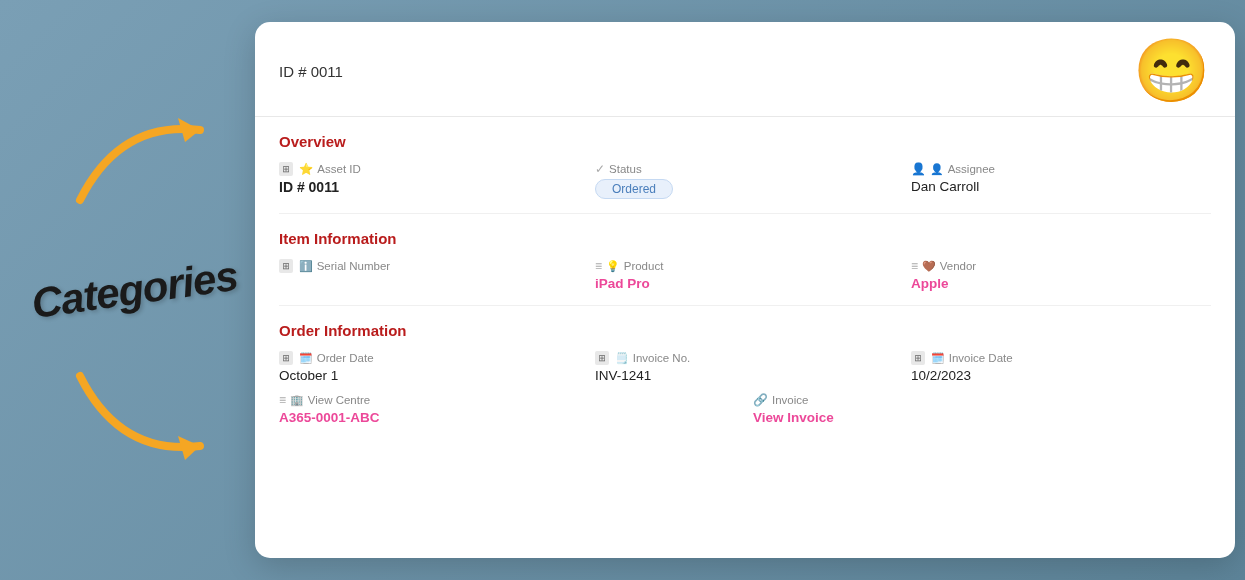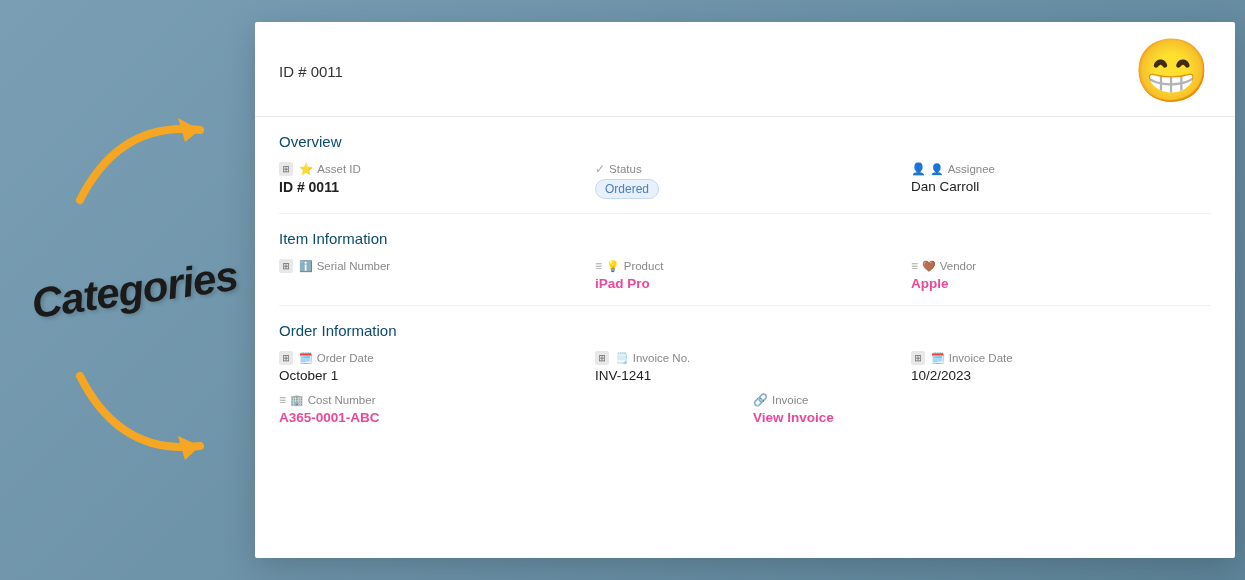--- a/index.html
+++ b/index.html
@@ -67,21 +67,21 @@
     }
 
     
     .card {
       position: absolute;
       left: 255px;
       top: 22px;
       right: 10px;
       bottom: 22px;
       background: #ffffff;
-      border-radius: 2px;
+      border-radius: 15px;
       box-shadow: 0 8px 32px rgba(0,0,0,0.18);
       overflow: hidden;
       z-index: 5;
     }
 
     .card-header {
       padding: 18px 24px 14px;
       border-bottom: 1px solid #e8e8e8;
       display: flex;
       align-items: center;
@@ -109,22 +109,22 @@
       padding: 16px 0 4px;
       border-bottom: 1px solid #f0f0f0;
     }
 
     .section:last-child {
       border-bottom: none;
     }
 
     .section-title {
       font-size: 15px;
-      font-weight: 400;
-      color: #0c4a6e;
+      font-weight: 700;
+      color: #b91c1c;
       margin-bottom: 12px;
     }
 
     .fields-row {
       display: grid;
       grid-template-columns: 1fr 1fr 1fr;
       gap: 8px 16px;
       margin-bottom: 10px;
     }
 
@@ -158,21 +158,21 @@
       color: #ec4899;
       cursor: pointer;
       font-weight: 700;
     }
 
     .status-badge {
       display: inline-block;
       background: #e8f0fb;
       color: #4a7ebb;
       border-radius: 12px;
-      padding: 2px 9px;
+      padding: 2px 16px;
       font-size: 12px;
       font-weight: 500;
       border: 1px solid #c5d9f2;
     }
 
     .icon-small {
       display: inline-flex;
       align-items: center;
       justify-content: center;
       width: 14px;
@@ -325,21 +325,21 @@
         </div>
 
       </div>
 
       <div class="section-sub-row">
 
         <div class="field">
           <div class="field-label">
             <span style="font-size:12px;color:#aaa;">≡</span>
             <span style="font-size:11px;">🏢</span>
-            <span>Cost Number</span>
+            <span>View Centre</span>
           </div>
           <div class="field-value link">A365-0001-ABC</div>
         </div>
 
         <div class="field">
           <div class="field-label">
             <span style="font-size:12px;color:#aaa;">🔗</span>
             <span>Invoice</span>
           </div>
           <div class="field-value link">View Invoice</div>

